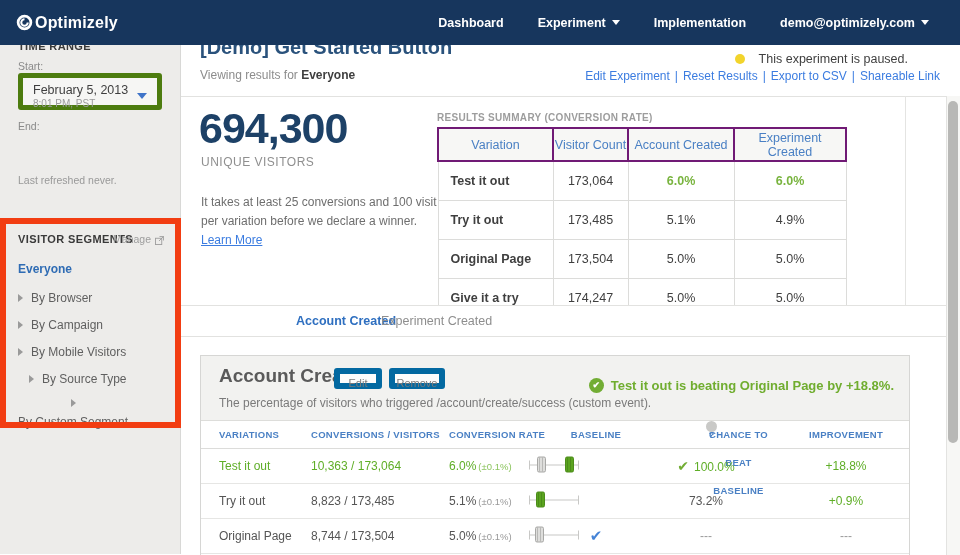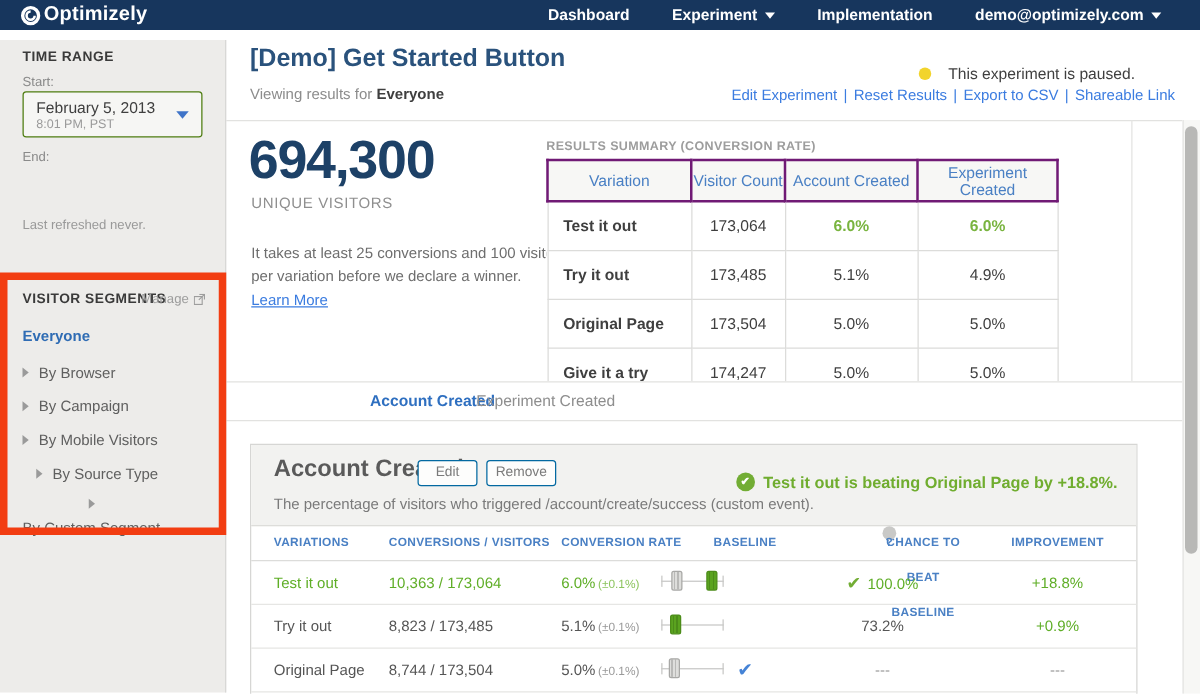--- a/index.html
+++ b/index.html
@@ -1,38 +1,38 @@
 <!DOCTYPE html>
 <html><head>
 <meta charset="utf-8">
 <style>
   * { margin:0; padding:0; box-sizing:border-box; }
   html,body { width:960px; height:555px; overflow:hidden; background:#fff;
     font-family:"Liberation Sans", sans-serif; position:relative; }
 
   
-  .topnav { position:absolute; left:0; top:0; width:960px; height:24px; background:#17365d;
+  .topnav { position:absolute; left:0; top:0; width:960px; height:45px; background:#17365d;
     display:flex; align-items:center; z-index:30; }
   .logo { display:flex; align-items:center; gap:2px; margin-left:16px; color:#fff;
     font-size:16px; font-weight:bold; letter-spacing:.2px; }
   .logo svg { display:block; }
   .navitems { margin-left:auto; display:flex; align-items:center; padding-right:14px; }
   .navitem { color:#fff; font-size:12.5px; font-weight:bold; padding:0 17px; cursor:pointer;
     display:flex; align-items:center; gap:6px; }
   .caret-down { width:0; height:0; border-left:4px solid transparent; border-right:4px solid transparent;
     border-top:5px solid #fff; display:inline-block; }
 
   
   .sidebar { position:absolute; left:0; top:32px; width:181px; height:522px;
     background:#edecea; border-right:1px solid #d8d8d6; z-index:5; }
   .sb-heading { font-size:11px; font-weight:bold; color:#3a3a3a; letter-spacing:.4px; }
   .tr-heading { position:absolute; left:18px; top:8px; }
   .sb-label { position:absolute; left:18px; font-size:10.5px; color:#8a8a8a; }
   .datebox { position:absolute; left:18px; width:144px; height:37px; background:#f6f6f4;
-    border:1px solid #4d7c0f; border-radius:3px; cursor:pointer;text-align:center; }
+    border:5px solid #4d7c0f; border-radius:3px; cursor:pointer;text-align:center; }
   .datebox .d1 { position:absolute; left:10px; top:5px; font-size:12.5px; color:#3f3f3f; }
   .datebox .d2 { position:absolute; left:10px; top:20px; font-size:10px; color:#9a9a9a; }
   .datebox .caret-blue { position:absolute; right:10px; top:15px; width:0; height:0;
     border-left:5px solid transparent; border-right:5px solid transparent; border-top:6px solid #3f74c8; }
   .refreshed { position:absolute; left:18px; top:142px; font-size:10.5px; color:#999; }
 
   .vs-heading { position:absolute; left:18px; top:201px; }
   .manage { position:absolute; right:16px; top:201px; font-size:10.5px; color:#9d9d9d;
     cursor:pointer; display:flex; align-items:center; gap:4px; }
   .ext-icon { width:9px; height:9px; display:inline-block; }
@@ -90,21 +90,21 @@
   .goal-active { position:absolute; left:115px; top:8px; font-size:12.5px; font-weight:bold;
     color:#2e6fc0; cursor:pointer; }
   .goal-inactive { position:absolute; left:200px; top:8px; font-size:12.5px; color:#8e8e8e; cursor:pointer; }
 
   
   .goal-panel { position:absolute; left:200px; top:355px; width:710px; height:210px;
     border:1px solid #d6d6d4; background:#fff; }
   .gp-header { position:absolute; left:0; top:0; width:100%; height:65px; background:#f2f2f0;
     border-bottom:1px solid #ddddda; }
   .gp-title { position:absolute; left:18px; top:9px; font-size:19px; font-weight:bold; color:#5a5a5a; }
-  .gp-btn { position:absolute; top:12px; height:21px; background:#fdfdfc; border:1px solid #0369a1;
+  .gp-btn { position:absolute; top:12px; height:21px; background:#fdfdfc; border:6px solid #0369a1;
     border-radius:3px; font-size:11px; color:#7a7a7a; text-align:center; line-height:19px; cursor:pointer; }
   .gp-edit { left:133px; width:48px; }
   .gp-remove { left:188px; width:56px; }
   .gp-desc { position:absolute; left:18px; top:40px; font-size:12px; color:#7a7a7a; }
   .gp-status { position:absolute; right:15px; top:22px; display:flex; align-items:center; gap:7px; }
   .check-circle { width:15px; height:15px; border-radius:50%; background:#72ad34; color:#fff;
     font-size:9px; font-weight:bold; text-align:center; line-height:15px; display:inline-block; }
   .gp-status-text { font-size:13px; font-weight:bold; color:#70ad2f; }
 
   .gp-thead { position:absolute; left:0; top:65px; width:100%; height:28px; border-bottom:1px solid #dcdcda; }

